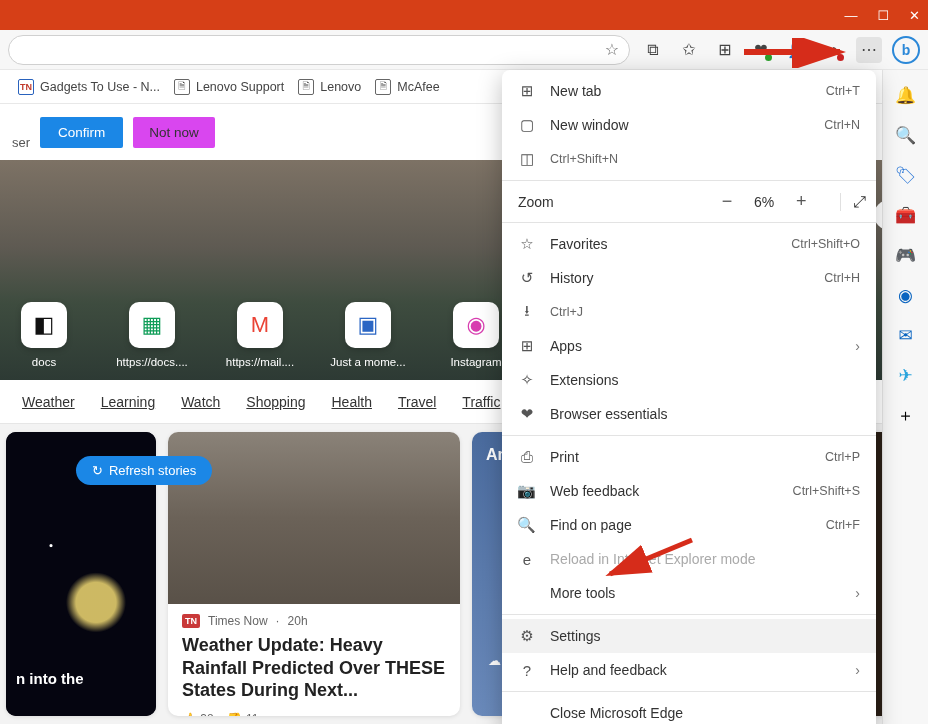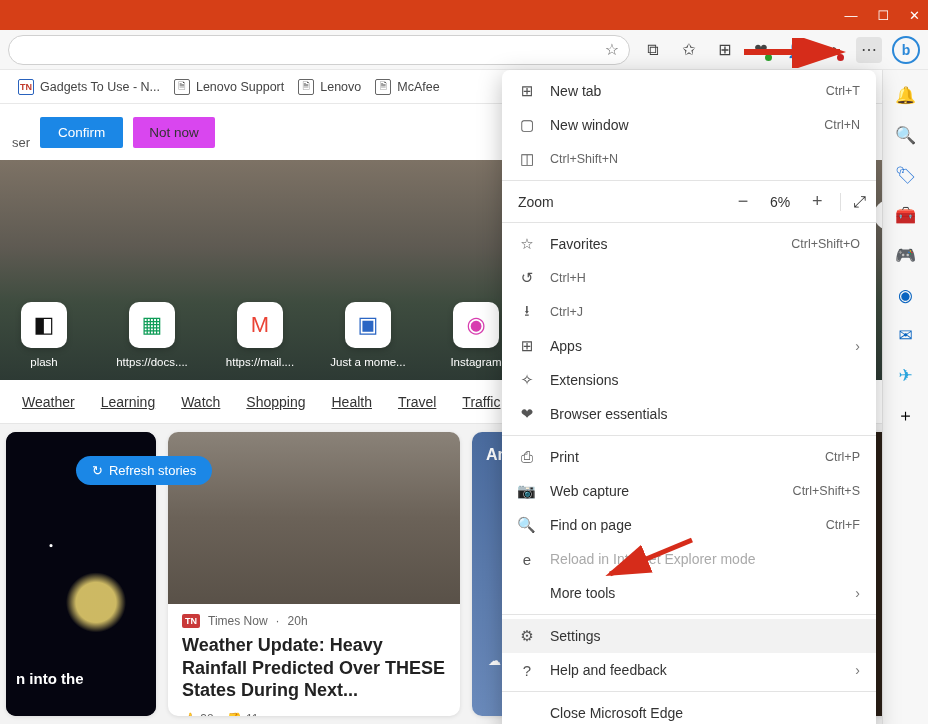--- a/index.html
+++ b/index.html
@@ -59,21 +59,21 @@
 
 .menu { position: absolute; top: 70px; left: 502px; width: 374px; background: #fff; border-radius: 8px; box-shadow: 0 6px 24px rgba(0,0,0,0.25); z-index: 50; padding: 4px 0; font-size: 14px; color: #333; }
 .menu-item { display: flex; align-items: center; padding: 8px 16px; gap: 14px; cursor: pointer; }
 .menu-item.disabled { color: #aaa; cursor: default; }
 .menu-item.hover { background: #f2f2f2; }
 .menu-item .mi-icon { width: 18px; height: 18px; display: flex; align-items: center; justify-content: center; color: #555; font-size: 15px; flex-shrink: 0; }
 .menu-item .mi-label { flex: 1; }
 .menu-item .mi-shortcut { font-size: 12.5px; color: #666; }
 .menu-item .mi-chevron { color: #777; font-size: 14px; }
 .menu-sep { height: 1px; background: #e3e3e3; margin: 4px 0; }
-.zoom-row { display: flex; align-items: center; padding: 6px 10px 6px 16px; gap: 10px; }
+.zoom-row { display: flex; align-items: center; padding: 6px 10px 6px 16px; gap: 26px; }
 .zoom-row .zlabel { flex: 1; }
 .zoom-ctl { display: flex; align-items: center; gap: 14px; }
 .zoom-ctl button { border: none; background: none; font-size: 18px; color: #555; cursor: pointer; width: 26px; }
 .zoom-val { font-size: 14px; }
 .zoom-full { border-left: 1px solid #e0e0e0; padding-left: 12px; font-size: 16px; cursor: pointer; }
 
 
 .sidebar { position: absolute; top: 70px; right: 0; width: 46px; height: 654px; background: #f7f7f7; border-left: 1px solid #e5e5e5; display: flex; flex-direction: column; align-items: center; gap: 18px; padding-top: 14px; }
 .sb-ic { width: 22px; height: 22px; display: flex; align-items: center; justify-content: center; font-size: 17px; cursor: pointer; }
 
@@ -132,21 +132,21 @@
 </div>
 
 <div class="hero">
   <div class="hero-inner">
     <span>or Ask Bing AI</span>
     <span class="bchip">b</span>
   </div>
   <div class="tiles" id="tiles">
       <div class="tile">
         <div class="tile-box" style="color:#111">◧</div>
-        <div class="tile-label">plash</div>
+        <div class="tile-label">docs</div>
       </div>
       <div class="tile">
         <div class="tile-box" style="color:#0f9d58">▦</div>
         <div class="tile-label">https://docs....</div>
       </div>
       <div class="tile">
         <div class="tile-box" style="color:#ea4335">M</div>
         <div class="tile-label">https://mail....</div>
       </div>
       <div class="tile">
@@ -248,20 +248,21 @@
     <span class="zoom-full">⤢</span>
   </div>
   <div class="menu-sep"></div>
   <div class="menu-item">
     <span class="mi-icon">☆</span>
     <span class="mi-label">Favorites</span>
     <span class="mi-shortcut">Ctrl+Shift+O</span>
   </div>
   <div class="menu-item">
     <span class="mi-icon">↺</span>
+    <span class="mi-label">History</span>
     <span class="mi-shortcut">Ctrl+H</span>
   </div>
   <div class="menu-item">
     <span class="mi-icon">⭳</span>
     <span class="mi-shortcut">Ctrl+J</span>
   </div>
   <div class="menu-item">
     <span class="mi-icon">⊞</span>
     <span class="mi-label">Apps</span>
     <span class="mi-chevron">›</span>
@@ -275,21 +276,21 @@
     <span class="mi-label">Browser essentials</span>
   </div>
   <div class="menu-sep"></div>
   <div class="menu-item">
     <span class="mi-icon">⎙</span>
     <span class="mi-label">Print</span>
     <span class="mi-shortcut">Ctrl+P</span>
   </div>
   <div class="menu-item">
     <span class="mi-icon">📷</span>
-    <span class="mi-label">Web capture</span>
+    <span class="mi-label">Web feedback</span>
     <span class="mi-shortcut">Ctrl+Shift+S</span>
   </div>
   <div class="menu-item">
     <span class="mi-icon">🔍</span>
     <span class="mi-label">Find on page</span>
     <span class="mi-shortcut">Ctrl+F</span>
   </div>
   <div class="menu-item disabled">
     <span class="mi-icon">e</span>
     <span class="mi-label">Reload in Internet Explorer mode</span>

